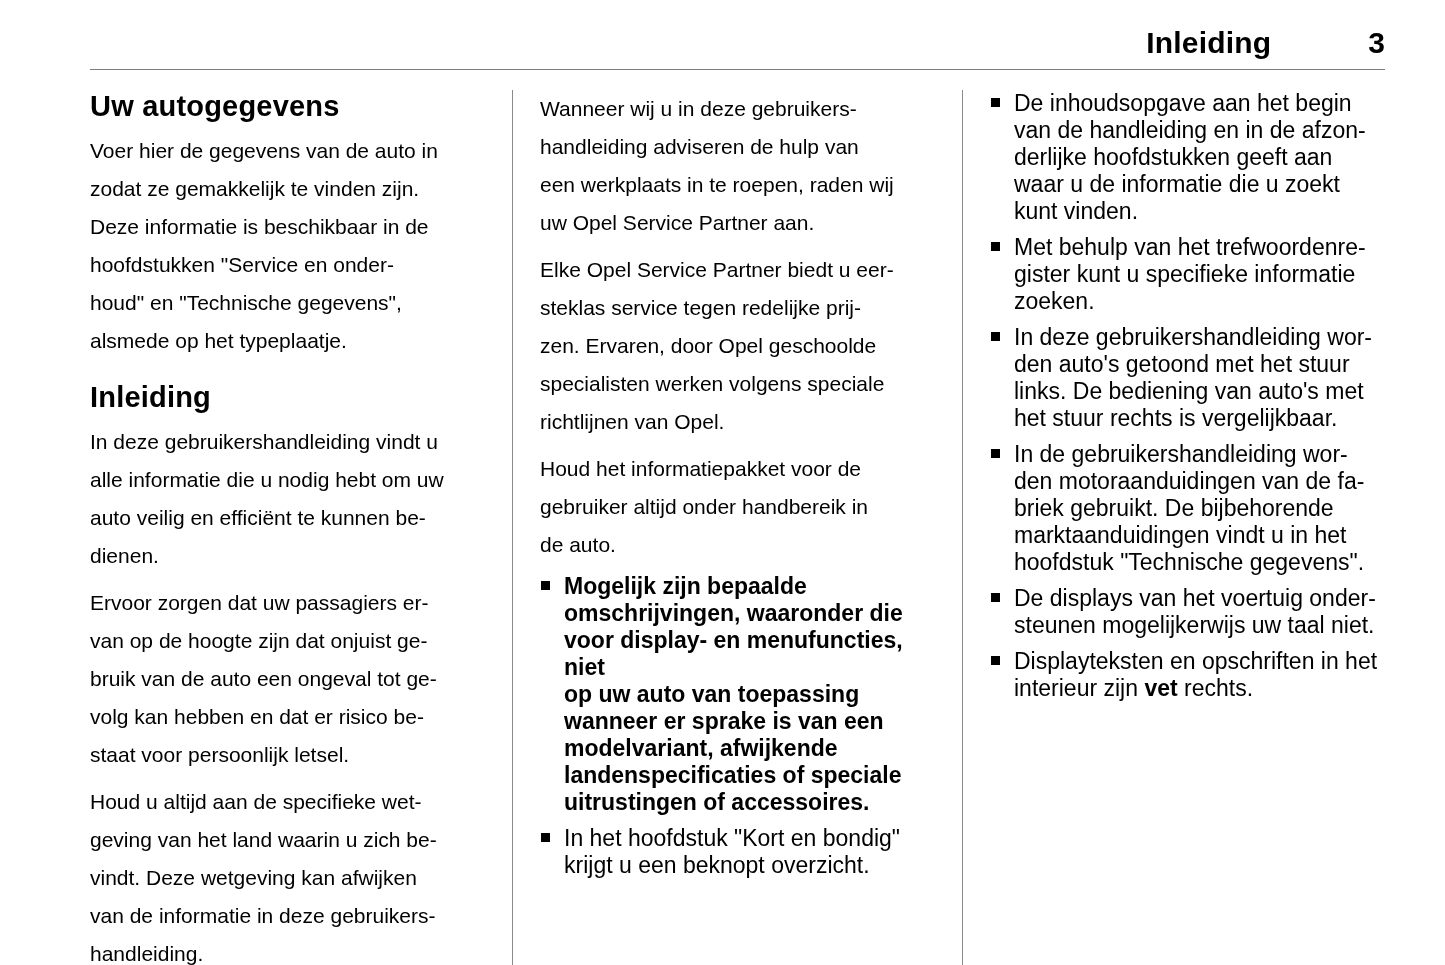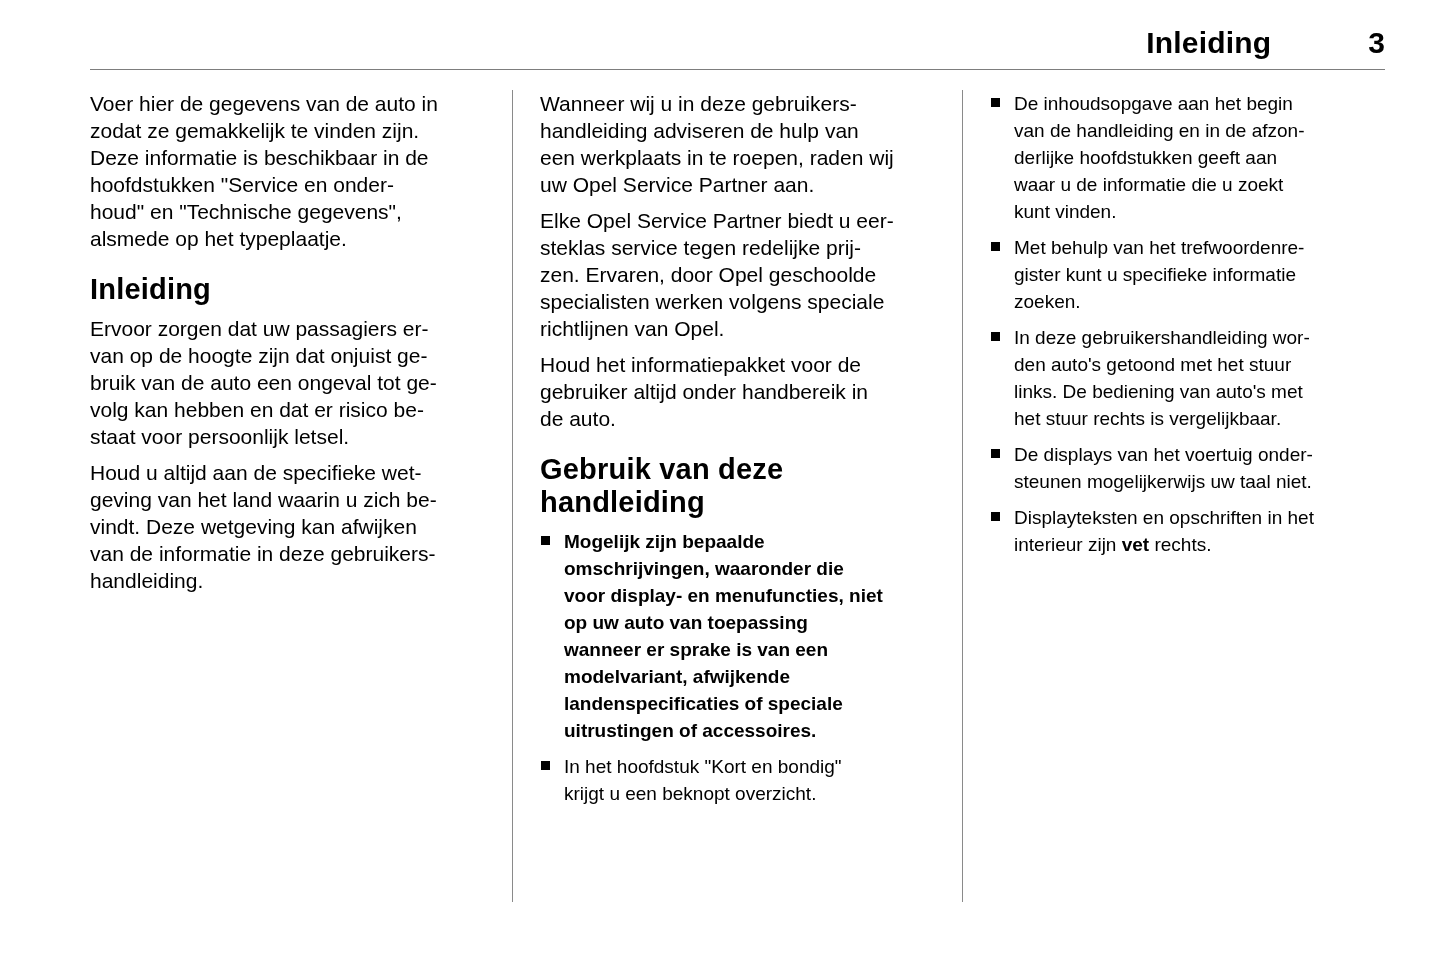--- a/index.html
+++ b/index.html
@@ -50,37 +50,37 @@
     font-size: 29px;
     font-weight: bold;
     line-height: 33px;
     margin: 0 0 9px 0;
     white-space: pre-line;
     letter-spacing: 0.2px;
   }
   .h1.spaced { margin-top: 21px; }
   .p {
     font-size: 21px;
-    line-height: 27px;
+    line-height: 38px;
     margin: 0 0 9px 0;
     white-space: pre-line;
   }
   .bullet {
     display: flex;
     margin: 0 0 9px 0;
   }
   .bullet-marker {
     width: 9px;
     height: 9px;
     background: #000;
     margin: 8px 14px 0 1px;
     flex: none;
   }
   .bullet-text {
-    font-size: 19px;
+    font-size: 23px;
     line-height: 27px;
     white-space: pre-line;
     flex: 1 1 auto;
     min-width: 0;
   }
   .bullet-text strong { font-weight: bold; }
 </style>
 </head>
 <body>
 
@@ -88,27 +88,32 @@
 
   <div class="header">
     <span class="header-title">Inleiding</span>
     <span class="page-num">3</span>
   </div>
   <hr class="rule">
 
   <div class="content">
 
     <div class="col">
+      <h2 class="h1">Uw autogegevens</h2>
       <p class="p">Voer hier de gegevens van de auto in
 zodat ze gemakkelijk te vinden zijn.
 Deze informatie is beschikbaar in de
 hoofdstukken "Service en onder-
 houd" en "Technische gegevens",
 alsmede op het typeplaatje.</p>
       <h2 class="h1 spaced">Inleiding</h2>
+      <p class="p">In deze gebruikershandleiding vindt u
+alle informatie die u nodig hebt om uw
+auto veilig en efficiënt te kunnen be-
+dienen.</p>
       <p class="p">Ervoor zorgen dat uw passagiers er-
 van op de hoogte zijn dat onjuist ge-
 bruik van de auto een ongeval tot ge-
 volg kan hebben en dat er risico be-
 staat voor persoonlijk letsel.</p>
       <p class="p">Houd u altijd aan de specifieke wet-
 geving van het land waarin u zich be-
 vindt. Deze wetgeving kan afwijken
 van de informatie in deze gebruikers-
 handleiding.</p>
@@ -122,22 +127,20 @@
 een werkplaats in te roepen, raden wij
 uw Opel Service Partner aan.</p>
       <p class="p">Elke Opel Service Partner biedt u eer-
 steklas service tegen redelijke prij-
 zen. Ervaren, door Opel geschoolde
 specialisten werken volgens speciale
 richtlijnen van Opel.</p>
       <p class="p">Houd het informatiepakket voor de
 gebruiker altijd onder handbereik in
 de auto.</p>
-      <h2 class="h1 spaced">Gebruik van deze
-handleiding</h2>
       <div class="bullet">
         <span class="bullet-marker"></span>
         <span class="bullet-text"><strong>Mogelijk zijn bepaalde
 omschrijvingen, waaronder die
 voor display- en menufuncties, niet
 op uw auto van toepassing
 wanneer er sprake is van een
 modelvariant, afwijkende
 landenspecificaties of speciale
 uitrustingen of accessoires.</strong></span>
@@ -168,20 +171,28 @@
       </div>
       <div class="bullet">
         <span class="bullet-marker"></span>
         <span class="bullet-text">In deze gebruikershandleiding wor-
 den auto's getoond met het stuur
 links. De bediening van auto's met
 het stuur rechts is vergelijkbaar.</span>
       </div>
       <div class="bullet">
         <span class="bullet-marker"></span>
+        <span class="bullet-text">In de gebruikershandleiding wor-
+den motoraanduidingen van de fa-
+briek gebruikt. De bijbehorende
+marktaanduidingen vindt u in het
+hoofdstuk "Technische gegevens".</span>
+      </div>
+      <div class="bullet">
+        <span class="bullet-marker"></span>
         <span class="bullet-text">De displays van het voertuig onder-
 steunen mogelijkerwijs uw taal niet.</span>
       </div>
       <div class="bullet">
         <span class="bullet-marker"></span>
         <span class="bullet-text"><span>Displayteksten en opschriften in het
 interieur zijn </span><strong>vet</strong><span> rechts.</span></span>
       </div>
     </div>
 

